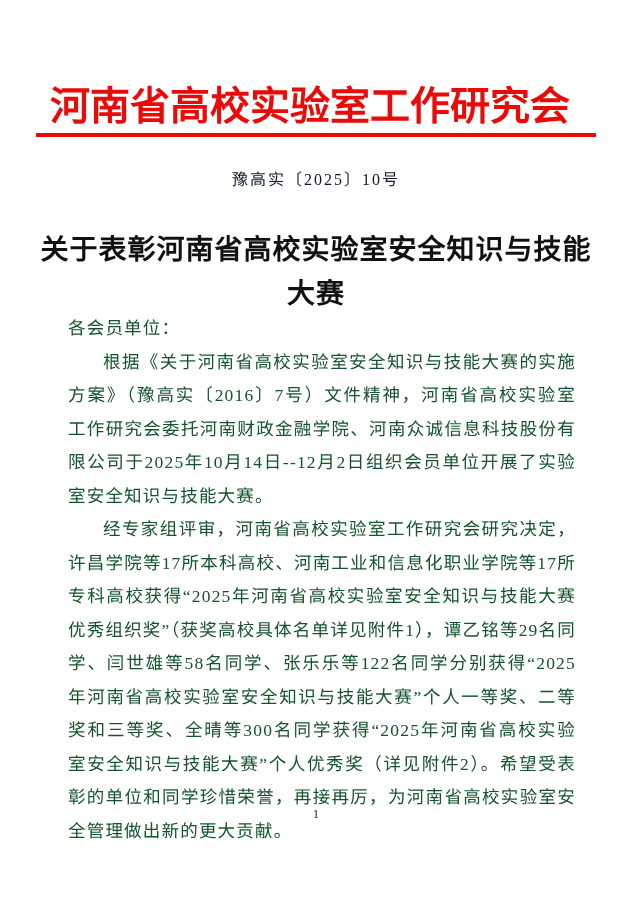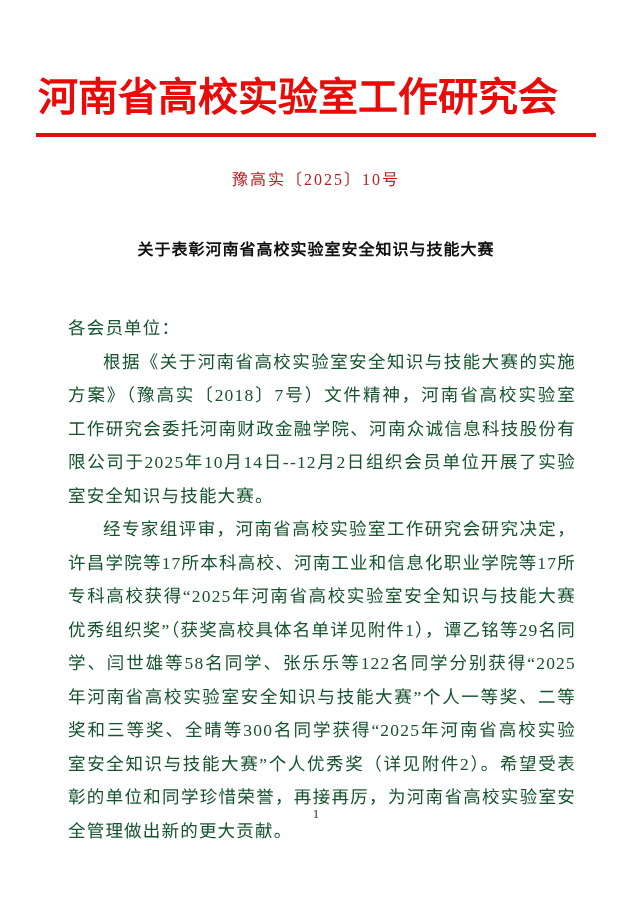--- a/index.html
+++ b/index.html
@@ -14,22 +14,22 @@
     background: #ffffff;
     overflow: hidden;
     font-family: "Liberation Serif", "DejaVu Serif", serif;
     color: #222222;
   }
   .letterhead {
     position: absolute;
     top: 72px;
     left: 38px;
     right: 36px;
-    margin: 0;
-    font-family: Liberation Serif, serif;
+    margin: 12px;
+    font-family: Liberation Mono, monospace;
     font-weight: bold;
     font-size: 40px;
     line-height: 1.3;
     letter-spacing: 0px;
     text-align: left;
     white-space: nowrap;
   }
   .red-rule {
     position: absolute;
     top: 133px;
@@ -38,31 +38,31 @@
     height: 4px;
   }
   .doc-number {
     position: absolute;
     top: 166px;
     left: 0;
     width: 100%;
     text-align: center;
     font-size: 16px;
     letter-spacing: 2px;
-    color: #b91c1c;
+    color: #0f172a;
   }
   .doc-title {
     position: absolute;
     top: 228px;
     left: 40px;
     right: 40px;
     text-align: center;
     font-family: "Liberation Sans", "DejaVu Sans", sans-serif;
     font-weight: 700;
-    font-size: 16px;
+    font-size: 28px;
     line-height: 44px;
     letter-spacing: 1px;
     color: #111111;
   }
   .doc-body {
     position: absolute;
     top: 312px;
     left: 68px;
     right: 56px;
     font-size: 17.5px;
@@ -97,19 +97,19 @@
   <div class="red-rule" style="background: rgb(234, 10, 8);"></div>
 
   <div class="doc-number">豫高实〔2025〕10号</div>
 
   <div class="doc-title">
     <div>关于表彰河南省高校实验室安全知识与技能大赛</div>
   </div>
 
   <div class="doc-body">
     <p class="salutation">各会员单位：</p>
-    <p class="para">根据《关于河南省高校实验室安全知识与技能大赛的实施方案》（豫高实〔2018〕7号）文件精神，河南省高校实验室工作研究会委托河南财政金融学院、河南众诚信息科技股份有限公司于2025年10月14日--12月2日组织会员单位开展了实验室安全知识与技能大赛。</p>
+    <p class="para">根据《关于河南省高校实验室安全知识与技能大赛的实施方案》（豫高实〔2016〕7号）文件精神，河南省高校实验室工作研究会委托河南财政金融学院、河南众诚信息科技股份有限公司于2025年10月14日--12月2日组织会员单位开展了实验室安全知识与技能大赛。</p>
     <p class="para">经专家组评审，河南省高校实验室工作研究会研究决定，许昌学院等17所本科高校、河南工业和信息化职业学院等17所专科高校获得“2025年河南省高校实验室安全知识与技能大赛优秀组织奖”（获奖高校具体名单详见附件1），谭乙铭等29名同学、闫世雄等58名同学、张乐乐等122名同学分别获得“2025年河南省高校实验室安全知识与技能大赛”个人一等奖、二等奖和三等奖、全晴等300名同学获得“2025年河南省高校实验室安全知识与技能大赛”个人优秀奖（详见附件2）。希望受表彰的单位和同学珍惜荣誉，再接再厉，为河南省高校实验室安全管理做出新的更大贡献。</p>
   </div>
 
   <div class="page-number">1</div>
 
 </div>
 
 </body></html>

